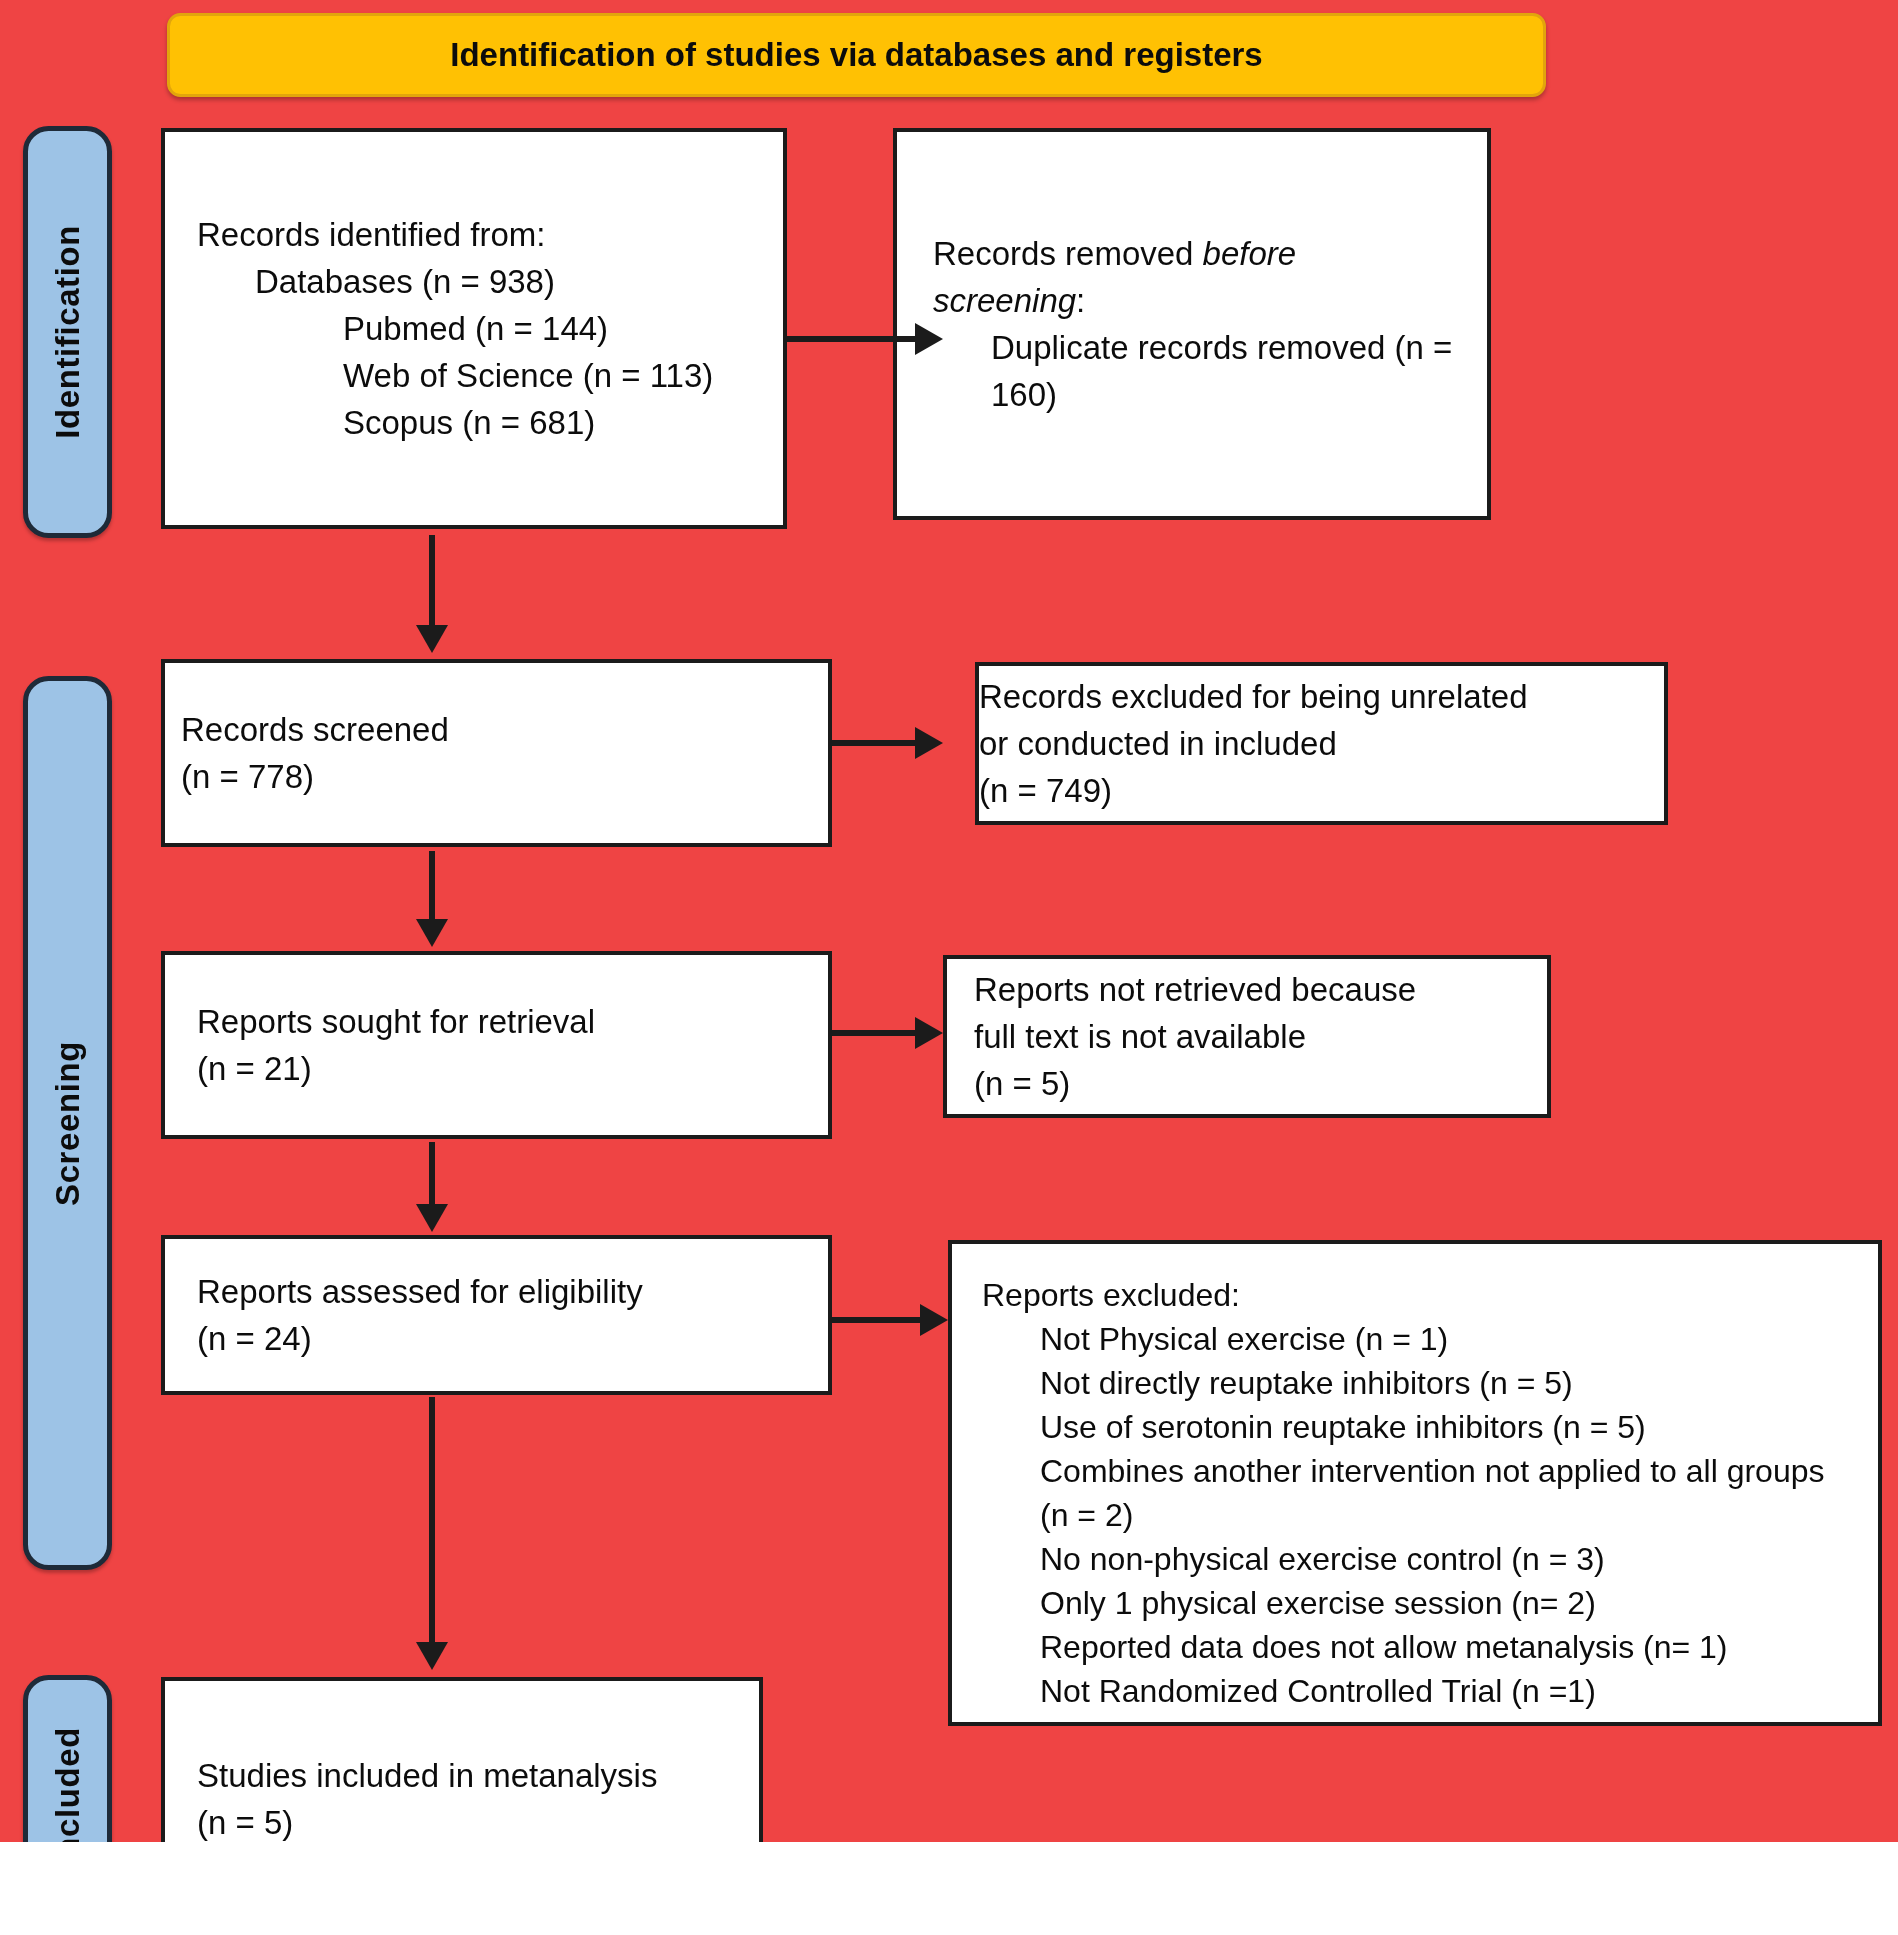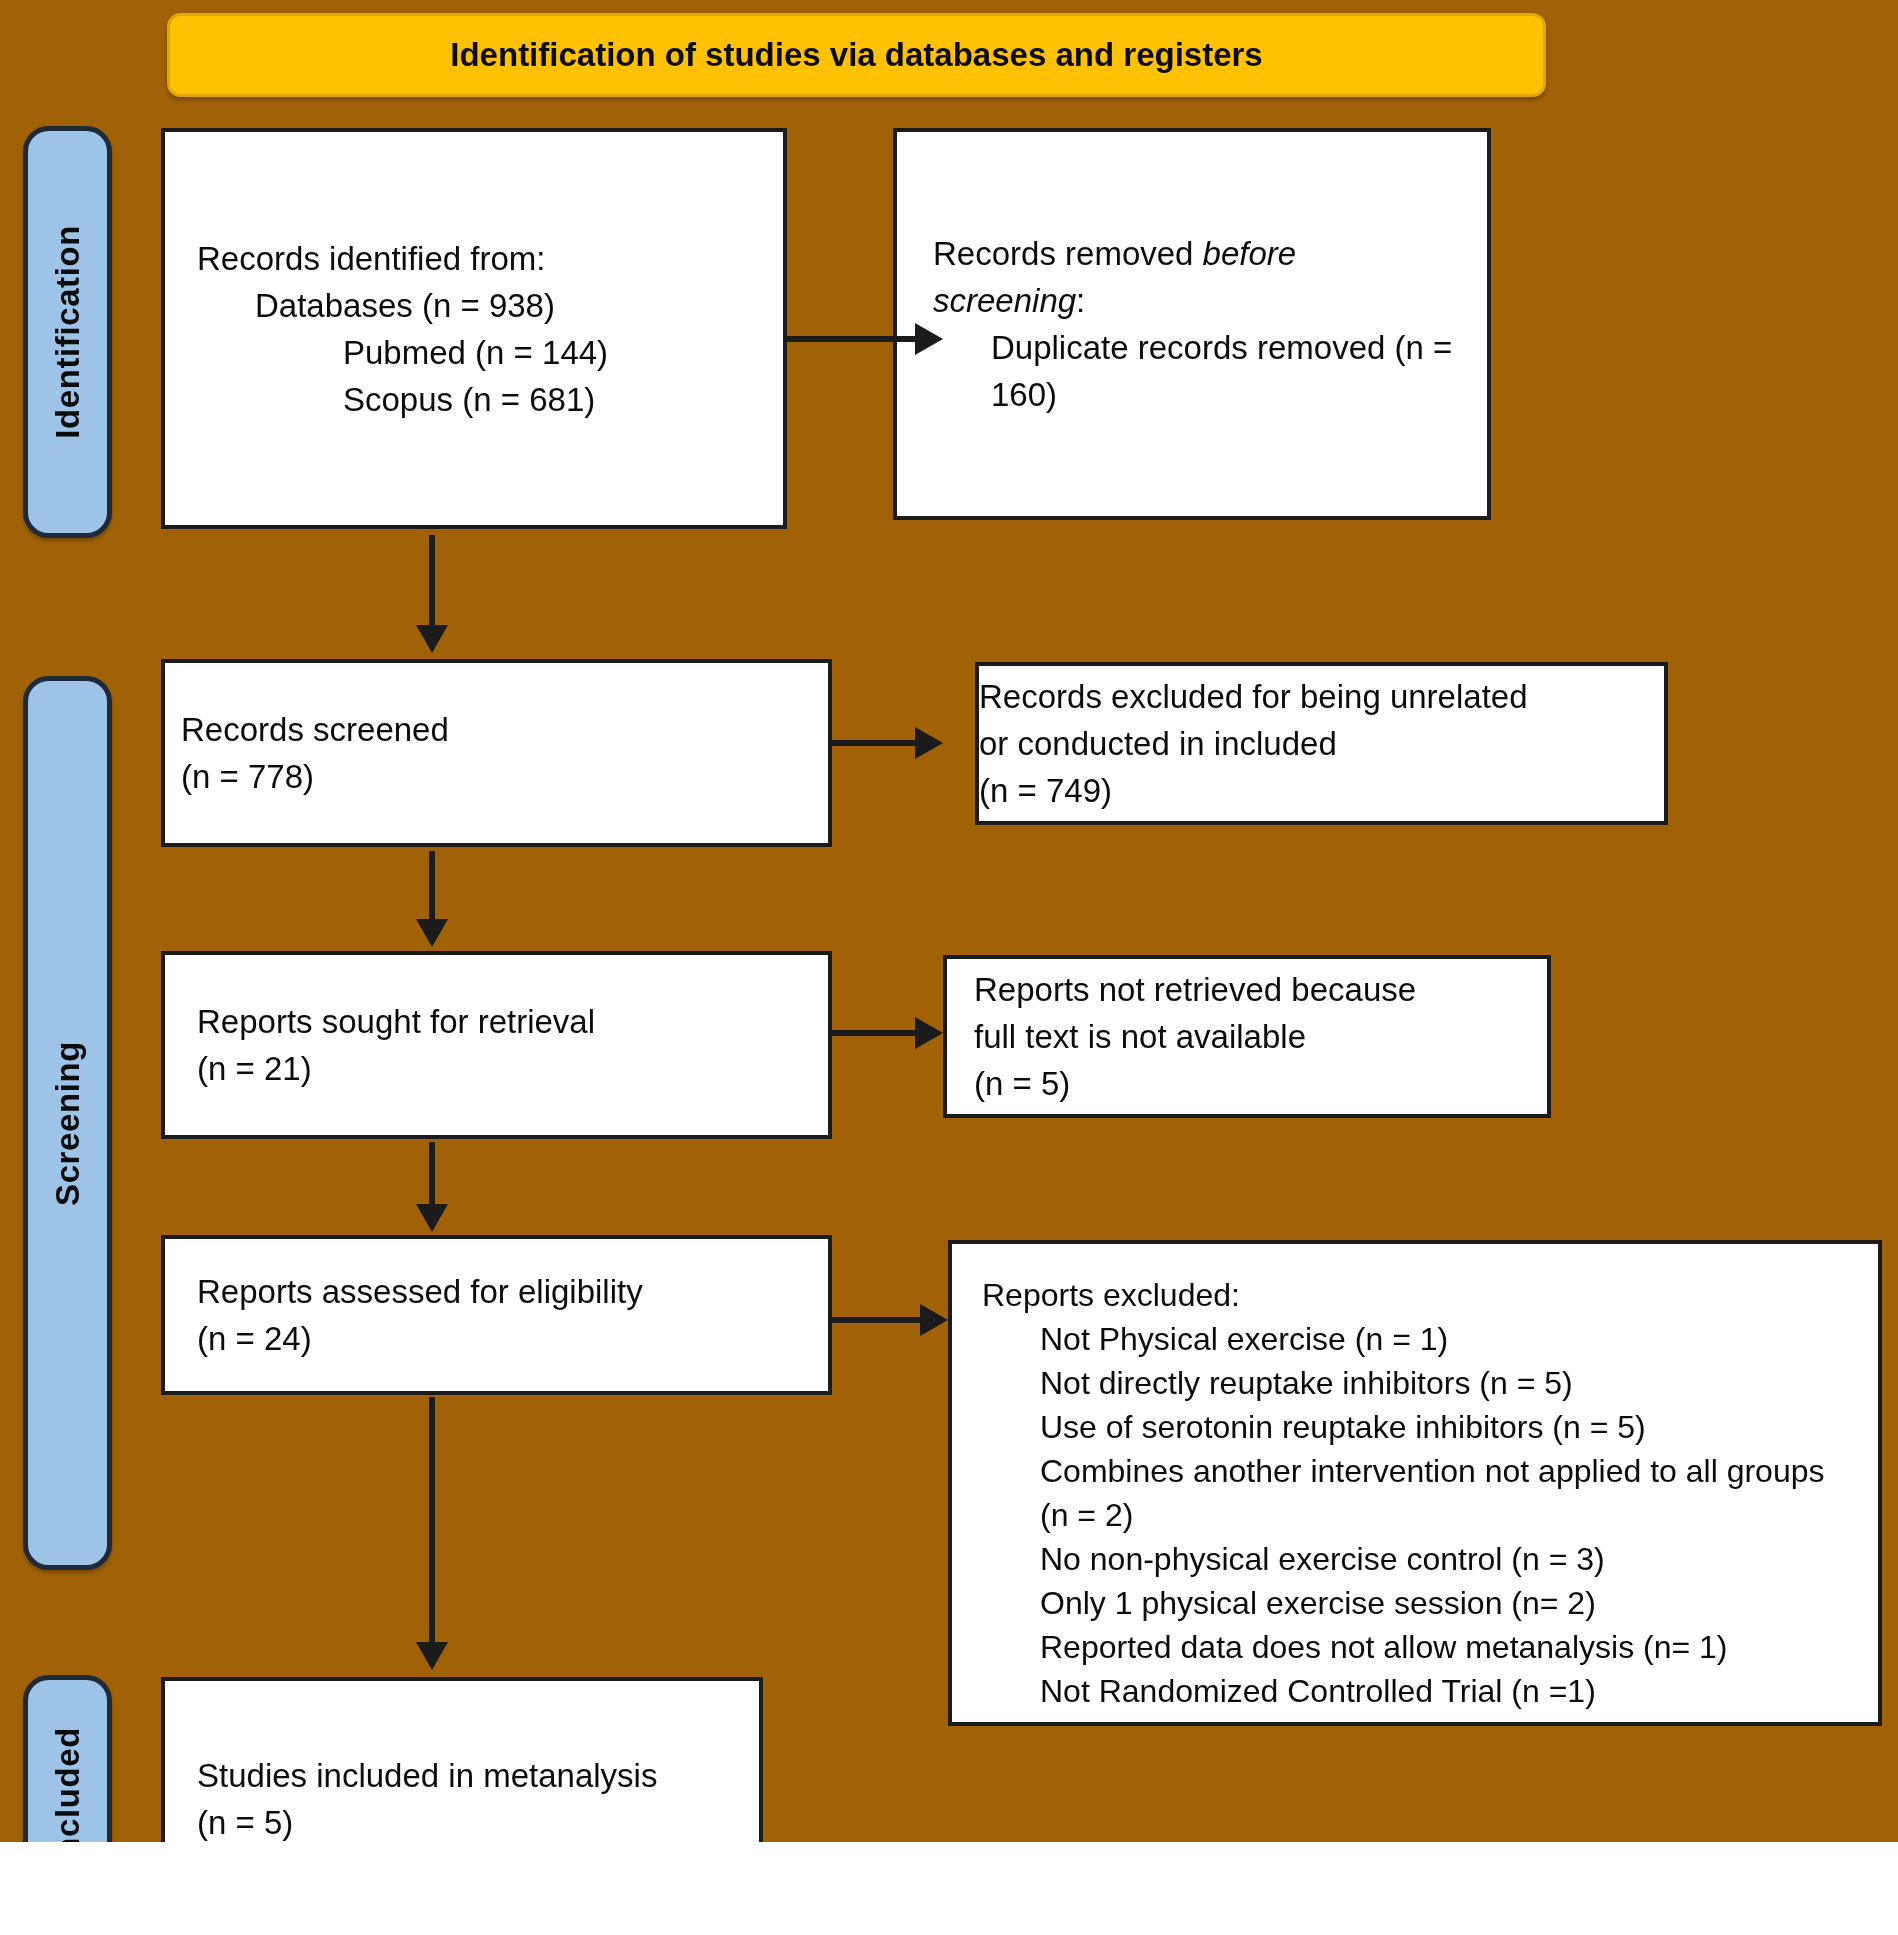--- a/index.html
+++ b/index.html
@@ -1,17 +1,17 @@
 <!DOCTYPE html>
 <html style="font-size:9.7px"><head>
 <meta charset="utf-8">
 <style>
   html,body{margin:0;padding:0;background:#ffffff;}
   body{width:1899px;height:1936px;font-family:"Liberation Sans", sans-serif;color:#0c0c0c;}
-  #canvas{position:relative;width:1899px;height:1842px;background:#a16207;overflow:hidden;}
+  #canvas{position:relative;width:1899px;height:1842px;background:#ef4444;overflow:hidden;}
 
   
   .banner{
     position:absolute;left:167px;top:13.4px;width:1379px;height:84px;
     background:#FFC103;border:3px solid #E2A50C;border-radius:13.4px;
     display:flex;align-items:center;justify-content:center;
     box-shadow:0 3px 4.3px rgba(0,0,0,0.28);
     box-sizing:border-box;
   }
   .banner-title{font-size:33px;font-weight:bold;color:#0c0c0c;}
@@ -93,20 +93,21 @@
     <span class="stage-label">Screening</span>
   </div>
   <div class="stage" id="stage-included">
     <span class="stage-label">Included</span>
   </div>
 
   <div class="fbox" id="box-identified">
     <div class="ln">Records identified from:</div>
     <div class="ln ind1">Databases (n = 938)</div>
     <div class="ln ind2">Pubmed (n = 144)</div>
+    <div class="ln ind2">Web of Science (n = 113)</div>
     <div class="ln ind2">Scopus (n = 681)</div>
   </div>
 
   <div class="fbox" id="box-removed">
     <div class="wrapblock"><span>Records removed </span><span class="it">before screening</span><span>:</span></div>
     <div class="dup ind1">Duplicate records removed (n = 160)</div>
   </div>
 
   <div class="fbox" id="box-screened">
     <div class="ln">Records screened</div>

